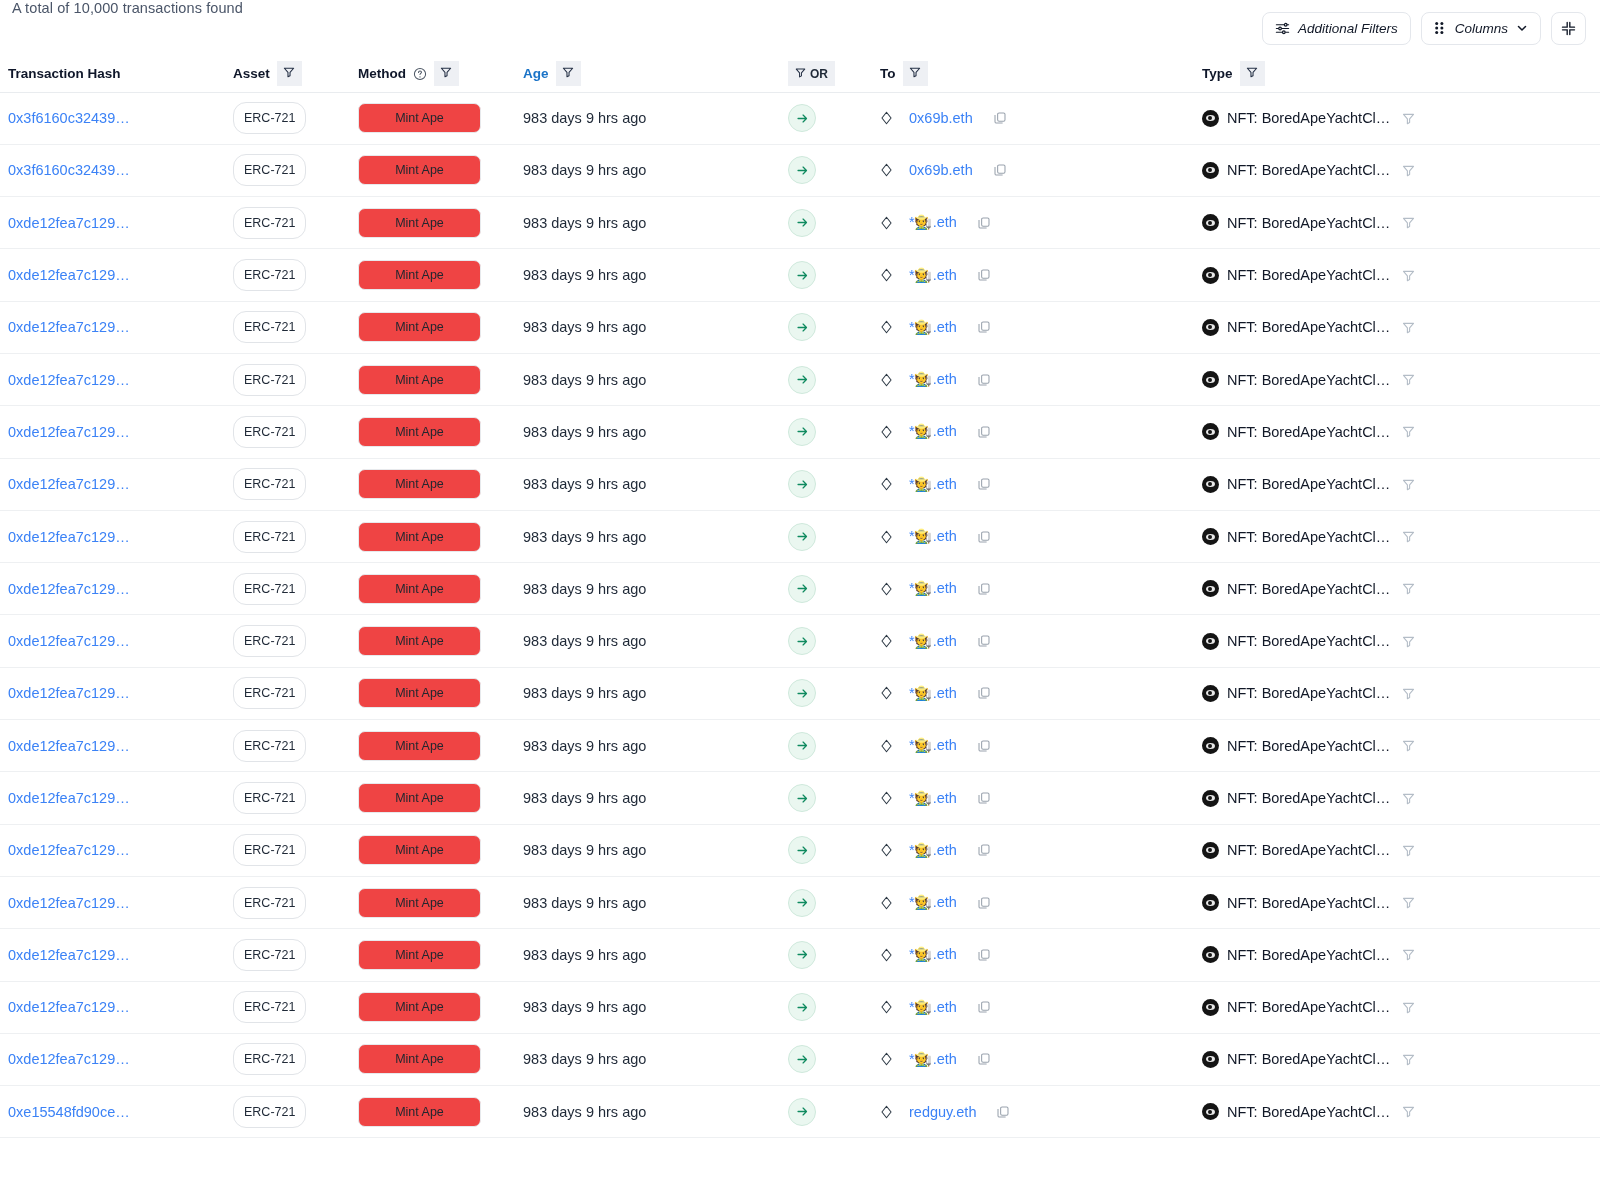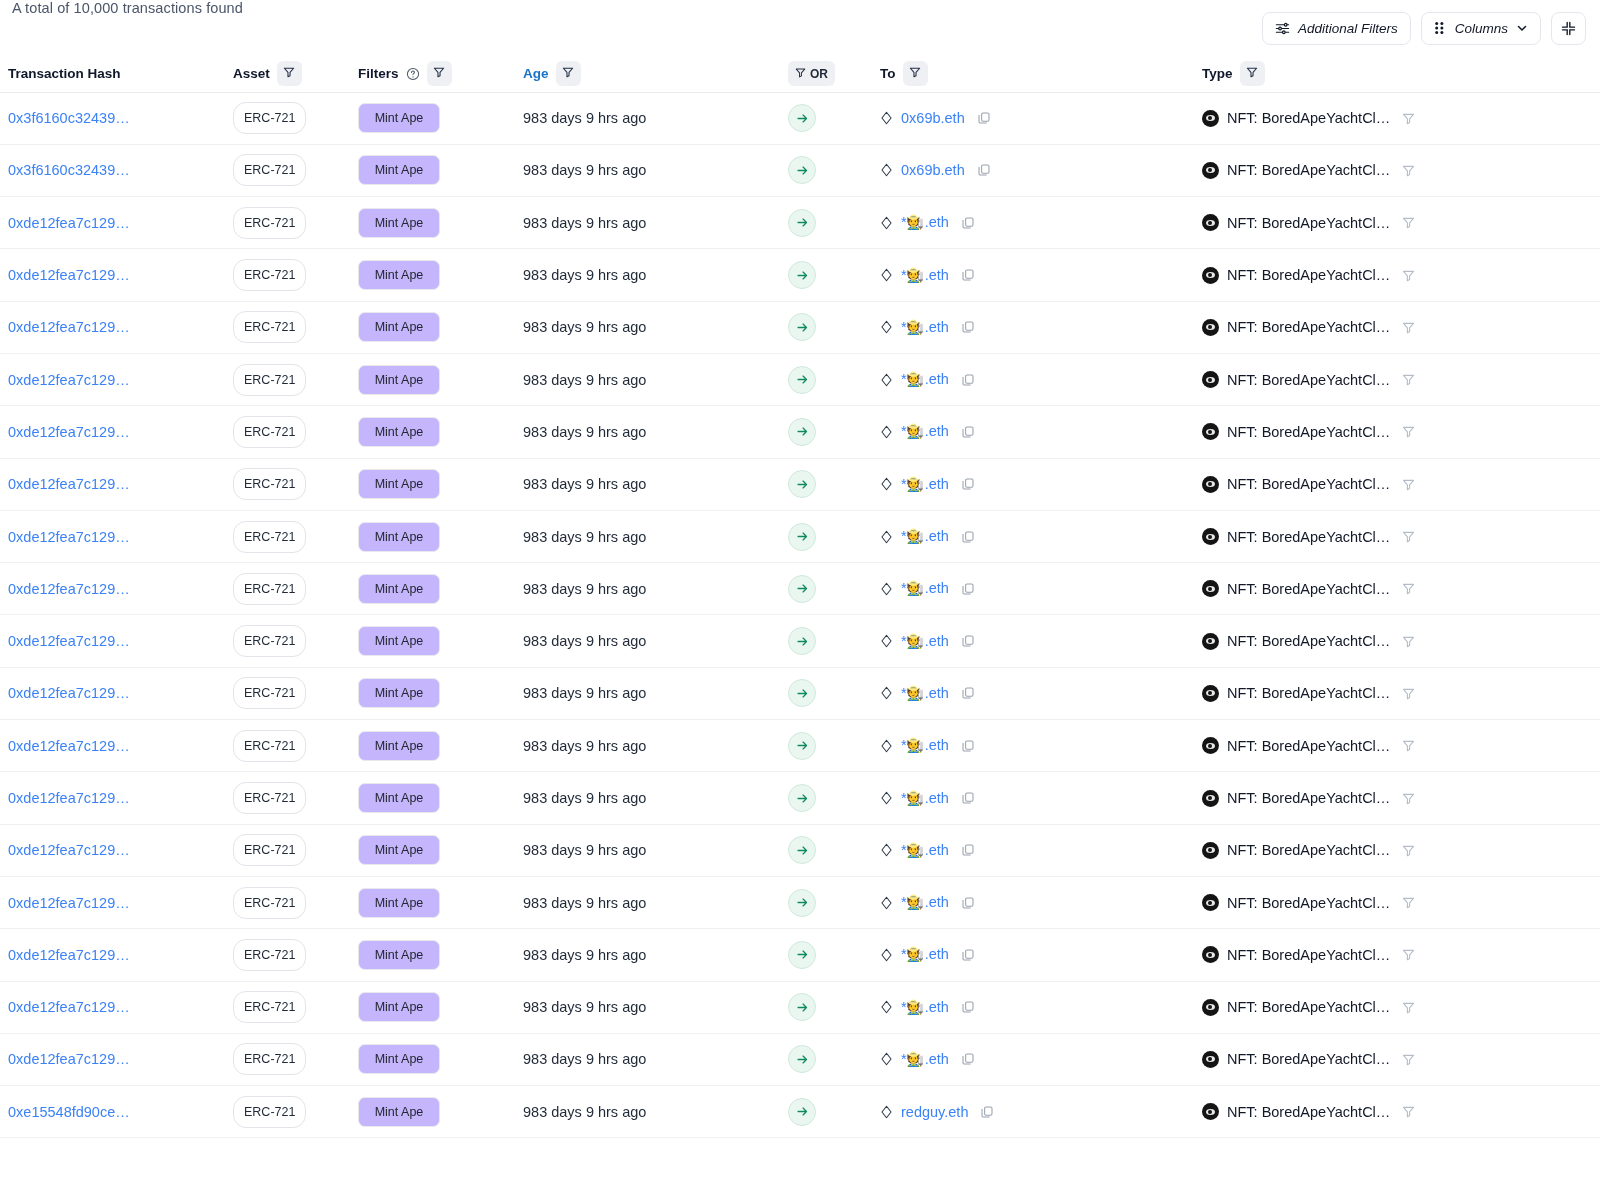--- a/index.html
+++ b/index.html
@@ -78,21 +78,21 @@
   .c-asset  { width: 398px; }
 
   .hdr-cell { display: flex; align-items: center; gap: 7px; }
   .hdr-hash { padding-left: 8px; }
   .hdr-age-label { color: #1a73c7; }
 
   .filter-chip {
     display: inline-flex; align-items: center; justify-content: space-between;
     gap: 4px;
     background: #eef0f4;
-    border-radius: 6px;
+    border-radius: 0;
     height: 25px;
     min-width: 25px;
     padding: 0 6px;
     cursor: pointer;
   }
   .filter-chip.or { padding: 0 7px; font-size: 12px; font-weight: bold; color:#1f2937; }
   .q-icon { display:inline-flex; align-items:center; }
 
   
   a.hash, a.addr {
@@ -110,42 +110,42 @@
     border: 1px solid #e1e4e8;
     border-radius: 13px;
     font-size: 12.5px;
     color: #1f2937;
     background: #fff;
     white-space: nowrap;
   }
   
   .method-pill {
     display: inline-flex; align-items: center; justify-content: center;
-    width: 82px;
+    width: 123px;
     height: 30px;
     border: 1px solid #e7e9ec;
     border-radius: 7px;
-    background: #c4b5fd;
+    background: #ef4444;
     font-size: 12.5px;
     color: #23272f;
     cursor: pointer;
   }
   .age-text { color: #1f2937; font-size: 14.5px; }
 
   
   .dir-circle {
     display: inline-flex; align-items: center; justify-content: center;
     width: 28px; height: 28px;
     border-radius: 50%;
     background: #eaf7f0;
     border: 1px solid #cfe9dc;
     color: #0f8a5f;
   }
 
-  .to-cell { display: flex; align-items: center; gap: 8px; }
+  .to-cell { display: flex; align-items: center; gap: 16px; }
   .diamond-icon { display:inline-flex; align-items:center; color:#2f3b47; }
   .copy-btn { display:inline-flex; align-items:center; color:#99a2ad; cursor:pointer; margin-left:4px; }
 
   .asset-cell { display: flex; align-items: center; gap: 8px; }
   .asset-avatar {
     width: 17px; height: 17px; border-radius: 50%;
     background: #141414;
     position: relative;
     flex: 0 0 auto;
     overflow: hidden;
@@ -245,21 +245,21 @@
               <span>
                 <svg width="12" height="12" viewBox="0 0 14 14" fill="none" stroke="#253045" stroke-width="1.25" stroke-linejoin="round">
                   <path d="M1.6 2.6h10.8L8.2 7.4v3.9l-2.4 1.3V7.4z"></path>
                 </svg>
               </span>
             </span>
           </div>
         </th>
         <th>
           <div class="hdr-cell">
-            <span>Filters</span>
+            <span>Method</span>
             <span class="q-icon">
               <svg width="14" height="14" viewBox="0 0 16 16" fill="none" stroke="#4b5563" stroke-width="1.15">
                 <circle cx="8" cy="8" r="6.4"></circle>
                 <path d="M6.3 6.2c0-1 .8-1.7 1.7-1.7s1.7.7 1.7 1.6c0 1.2-1.6 1.3-1.7 2.5" stroke-linecap="round"></path>
                 <circle cx="8" cy="11.3" r=".72" fill="#4b5563" stroke="none"></circle>
               </svg>
             </span>
             <span class="filter-chip">
               <span>
                 <svg width="12" height="12" viewBox="0 0 14 14" fill="none" stroke="#253045" stroke-width="1.25" stroke-linejoin="round">

